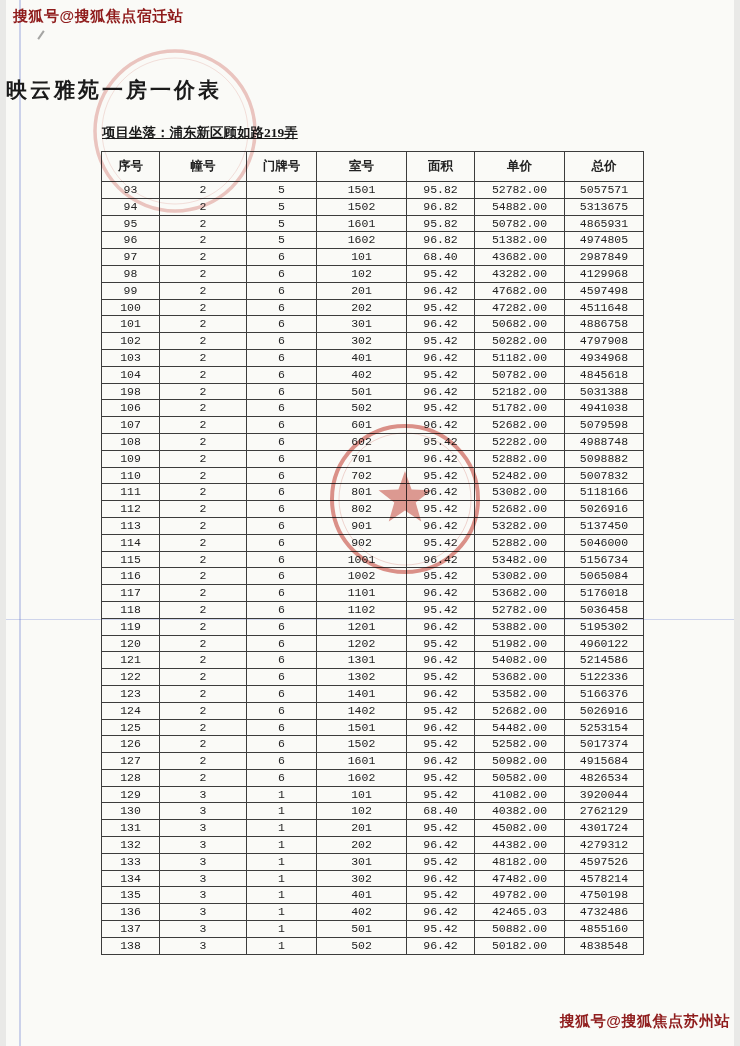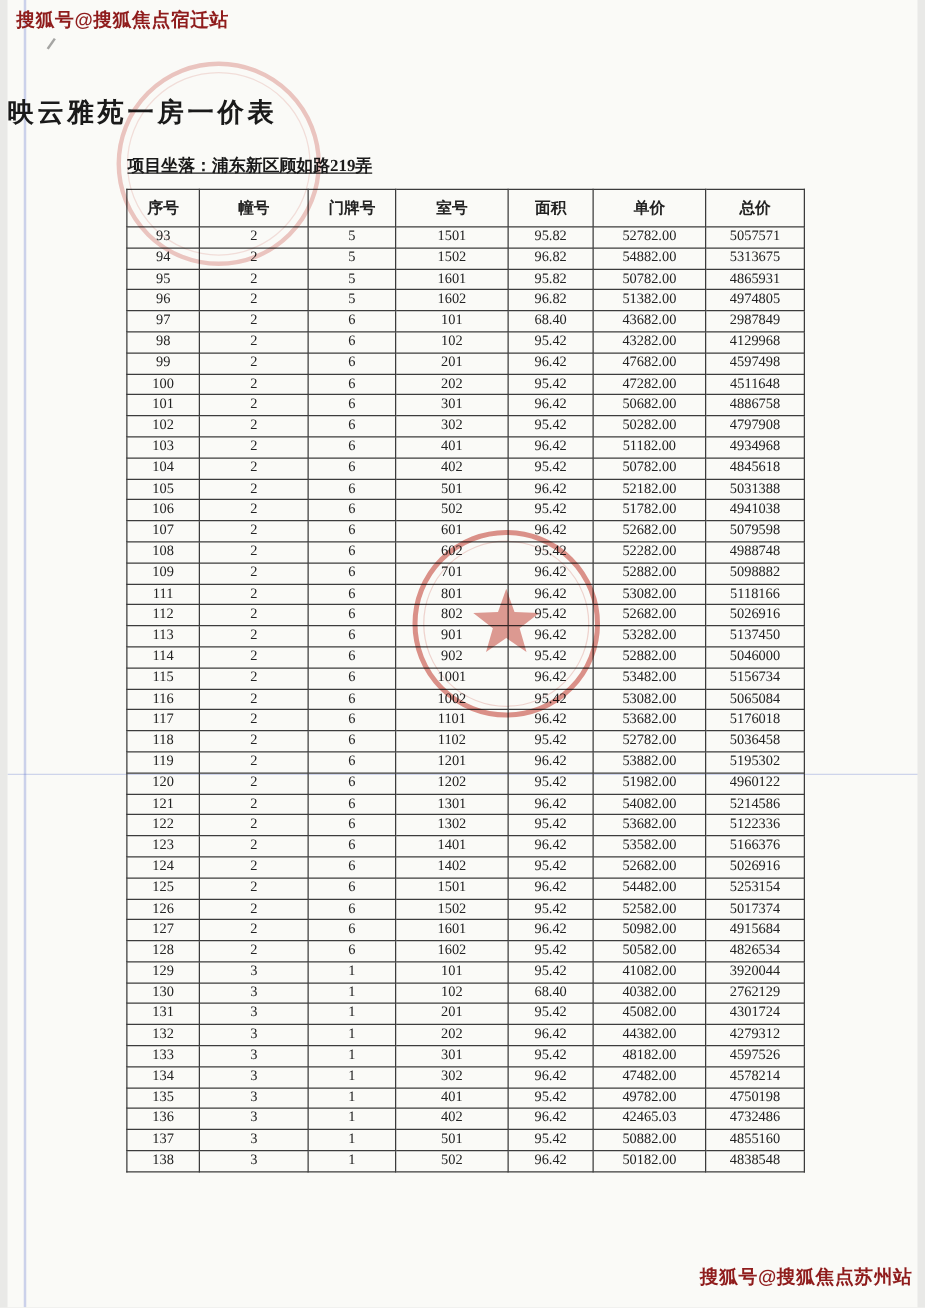--- a/index.html
+++ b/index.html
@@ -23,21 +23,21 @@
   .title {
     position:absolute; top:76px; left:0; width:740px; 
     font-size:21px; font-weight:bold; letter-spacing:3px;
   }
   .location {
     position:absolute; left:96px; top:124px; font-size:13.5px; font-weight:bold;
     text-decoration:underline;
   }
 
   .table-wrap { position:absolute; left:95px; top:151px; }
-  table.price { border-collapse:collapse; table-layout:fixed; }
+  table.price { border-collapse:collapse; table-layout:fixed;font-family:Liberation Mono, monospace; }
   .price th, .price td {
     border:1px solid #3c3c3c; text-align:center; vertical-align:middle;
     padding:0; color:#222; overflow:hidden; white-space:nowrap;
   }
   .price th { height:29px; font-size:12.5px; font-weight:bold; }
   .price td { height:15.8px; font-size:11.5px; line-height:15.8px; }
 
   .stamp { position:absolute; pointer-events:none; mix-blend-mode:multiply; }
   .stamp-large { left:318px; top:418px; }
   .stamp-faint { left:82px; top:44px; }
@@ -181,21 +181,21 @@
           <tr>
             <td>104</td>
             <td>2</td>
             <td>6</td>
             <td>402</td>
             <td>95.42</td>
             <td>50782.00</td>
             <td>4845618</td>
           </tr>
           <tr>
-            <td>105</td>
+            <td>198</td>
             <td>2</td>
             <td>6</td>
             <td>501</td>
             <td>96.42</td>
             <td>52182.00</td>
             <td>5031388</td>
           </tr>
           <tr>
             <td>106</td>
             <td>2</td>
@@ -224,20 +224,29 @@
             <td>4988748</td>
           </tr>
           <tr>
             <td>109</td>
             <td>2</td>
             <td>6</td>
             <td>701</td>
             <td>96.42</td>
             <td>52882.00</td>
             <td>5098882</td>
+          </tr>
+          <tr>
+            <td>110</td>
+            <td>2</td>
+            <td>6</td>
+            <td>702</td>
+            <td>95.42</td>
+            <td>52482.00</td>
+            <td>5007832</td>
           </tr>
           <tr>
             <td>111</td>
             <td>2</td>
             <td>6</td>
             <td>801</td>
             <td>96.42</td>
             <td>53082.00</td>
             <td>5118166</td>
           </tr>

